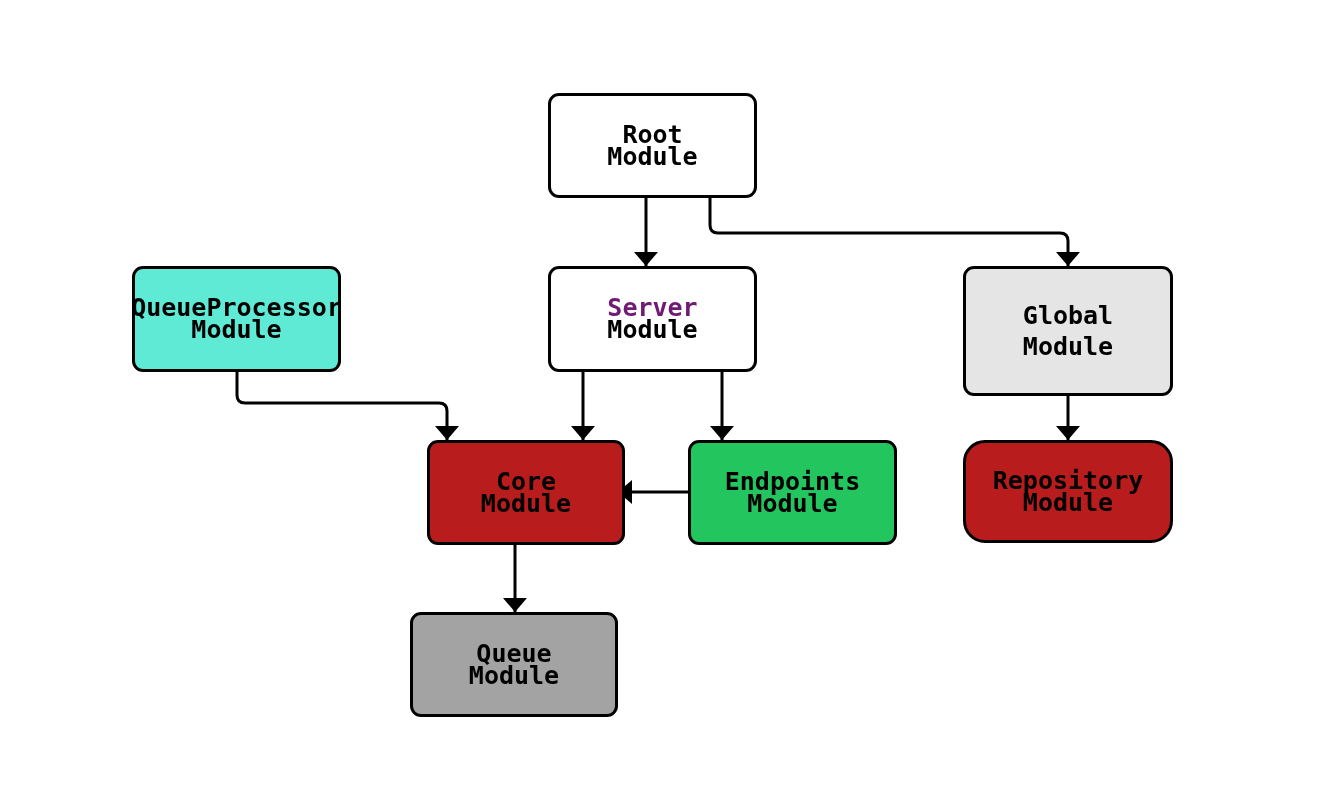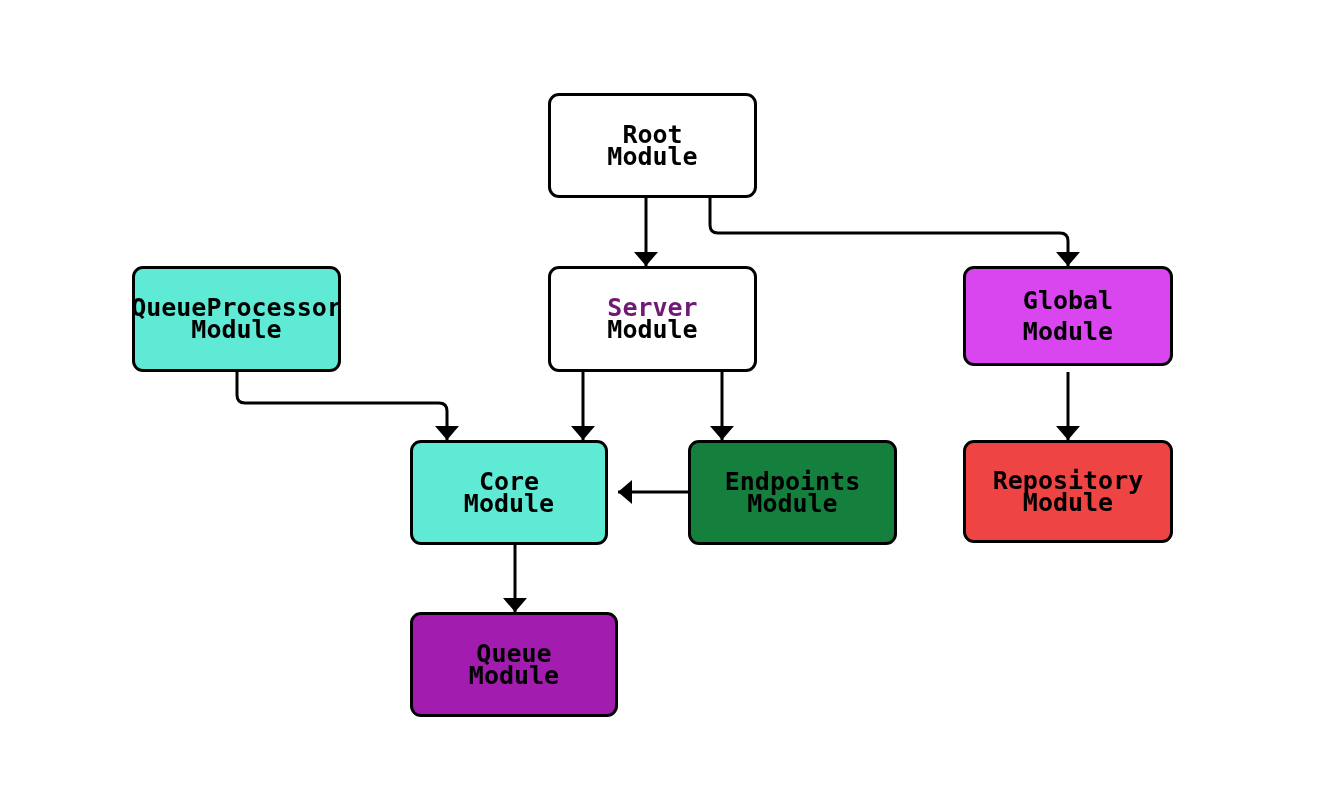--- a/index.html
+++ b/index.html
@@ -73,33 +73,33 @@
       <div class="node-line" style="color: rgb(0, 0, 0);">Module</div>
     </div>
     <div class="node" style="left: 132px; top: 266px; width: 209px; height: 106px; background: #5eead4; border-color: rgb(0, 0, 0);">
       <div class="node-line" style="color: rgb(0, 0, 0);">QueueProcessor</div>
       <div class="node-line" style="color: rgb(0, 0, 0);">Module</div>
     </div>
     <div class="node" style="left: 548px; top: 266px; width: 209px; height: 106px; background: rgb(255, 255, 255); border-color: rgb(0, 0, 0);">
       <div class="node-line" style="color: #701a75;">Server</div>
       <div class="node-line" style="color: rgb(0, 0, 0);">Module</div>
     </div>
-    <div class="node" style="left: 963px; top: 266px; width: 210px; height: 100px; background: #d946ef; border-color: rgb(0, 0, 0); gap: 9px;">
+    <div class="node" style="left: 963px; top: 266px; width: 210px; height: 130px; background: #e5e5e5; border-color: rgb(0, 0, 0); gap: 9px;">
       <div class="node-line" style="color: rgb(0, 0, 0);">Global</div>
       <div class="node-line" style="color: rgb(0, 0, 0);">Module</div>
     </div>
-    <div class="node" style="left: 410px; top: 440px; width: 198px; height: 105px; background: #5eead4; border-color: rgb(0, 0, 0);">
+    <div class="node" style="left: 427px; top: 440px; width: 198px; height: 105px; background: #b91c1c; border-color: rgb(0, 0, 0);">
       <div class="node-line" style="color: rgb(0, 0, 0);">Core</div>
       <div class="node-line" style="color: rgb(0, 0, 0);">Module</div>
     </div>
-    <div class="node" style="left: 688px; top: 440px; width: 209px; height: 105px; background: #15803d; border-color: rgb(0, 0, 0);">
+    <div class="node" style="left: 688px; top: 440px; width: 209px; height: 105px; background: #22c55e; border-color: rgb(0, 0, 0);">
       <div class="node-line" style="color: rgb(0, 0, 0);">Endpoints</div>
       <div class="node-line" style="color: rgb(0, 0, 0);">Module</div>
     </div>
-    <div class="node" style="left: 963px; top: 440px; width: 210px; height: 103px; background: #ef4444; border-color: rgb(0, 0, 0);">
+    <div class="node" style="left: 963px; top: 440px; width: 210px; height: 103px; background: #b91c1c; border-color: rgb(0, 0, 0); border-radius: 22px;">
       <div class="node-line" style="color: rgb(0, 0, 0);">Repository</div>
       <div class="node-line" style="color: rgb(0, 0, 0);">Module</div>
     </div>
-    <div class="node" style="left: 410px; top: 612px; width: 208px; height: 105px; background: #a21caf; border-color: rgb(0, 0, 0);">
+    <div class="node" style="left: 410px; top: 612px; width: 208px; height: 105px; background: #a3a3a3; border-color: rgb(0, 0, 0);">
       <div class="node-line" style="color: rgb(0, 0, 0);">Queue</div>
       <div class="node-line" style="color: rgb(0, 0, 0);">Module</div>
     </div>
   </div>
 
 </body></html>

